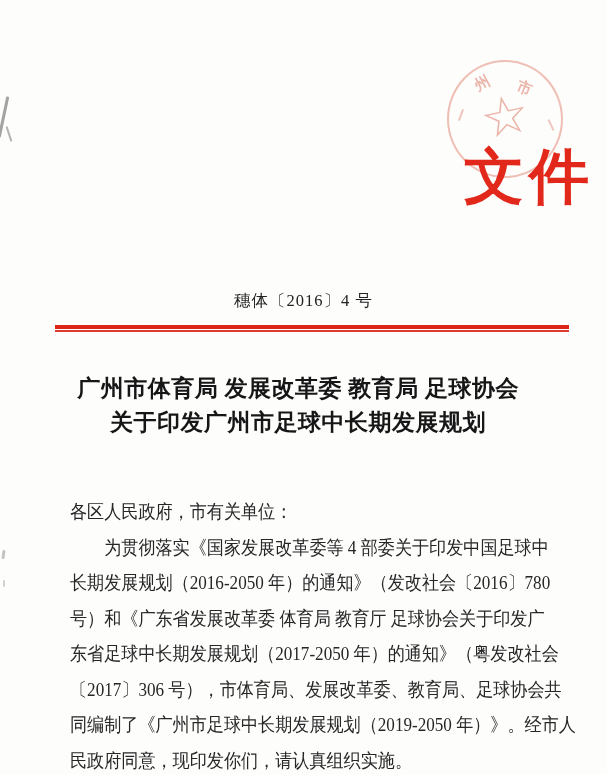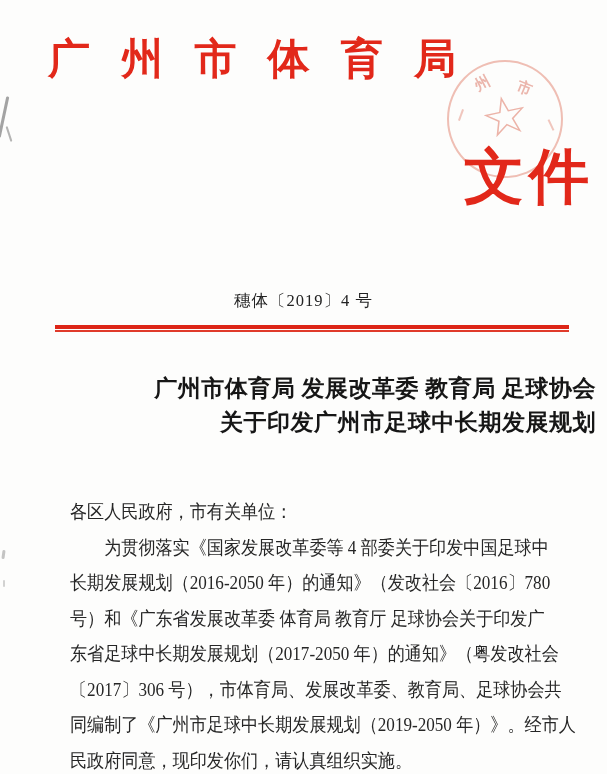--- a/index.html
+++ b/index.html
@@ -116,21 +116,21 @@
   .red-rule .rt { height: 3.5px; background: #dd2517; }
   .red-rule .gap { height: 1.5px; background: transparent; }
   .red-rule .rb { height: 1.5px; background: #e03b2b; }
 
   
   .title {
     position: absolute;
     left: 0;
     right: 11px;
     top: 372px;
-    text-align: right;
+    text-align: center;
     font-weight: bold;
     color: #161616;
     font-size: 23px;
     line-height: 34px;
     letter-spacing: 0.5px;
     z-index: 2;
   }
 
   
   .body-block {
@@ -167,26 +167,25 @@
 
   <div class="seal">
     <span class="seal-star">☆</span>
     <span class="seal-char sc1">州</span>
     <span class="seal-char sc2">市</span>
     <span class="seal-mark m1"></span>
     <span class="seal-mark m2"></span>
   </div>
 
   <div class="hdr">
-    <div class="hdr-line just">广 州 市 体 育 局</div>
   </div>
 
   <div class="doc-type">文件</div>
 
-  <div class="doc-no">穗体〔2019〕4 号</div>
+  <div class="doc-no">穗体〔2016〕4 号</div>
 
   <div class="red-rule">
     <div class="rt"></div>
     <div class="gap"></div>
     <div class="rb"></div>
   </div>
 
   <div class="title">
     <div>广州市体育局 发展改革委 教育局 足球协会</div>
     <div>关于印发广州市足球中长期发展规划</div>

